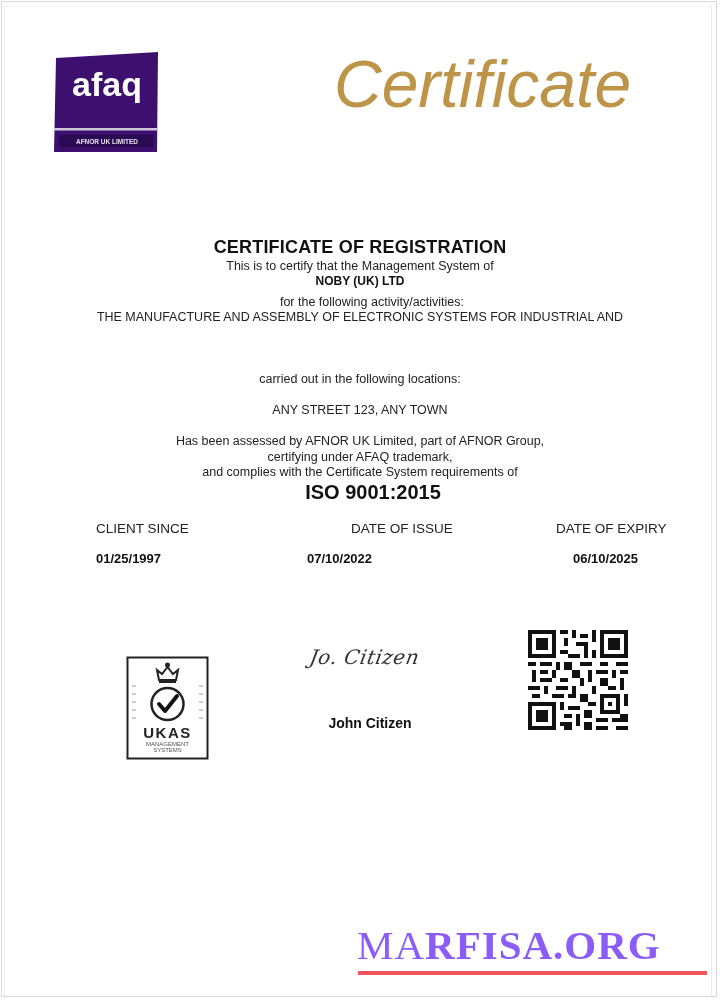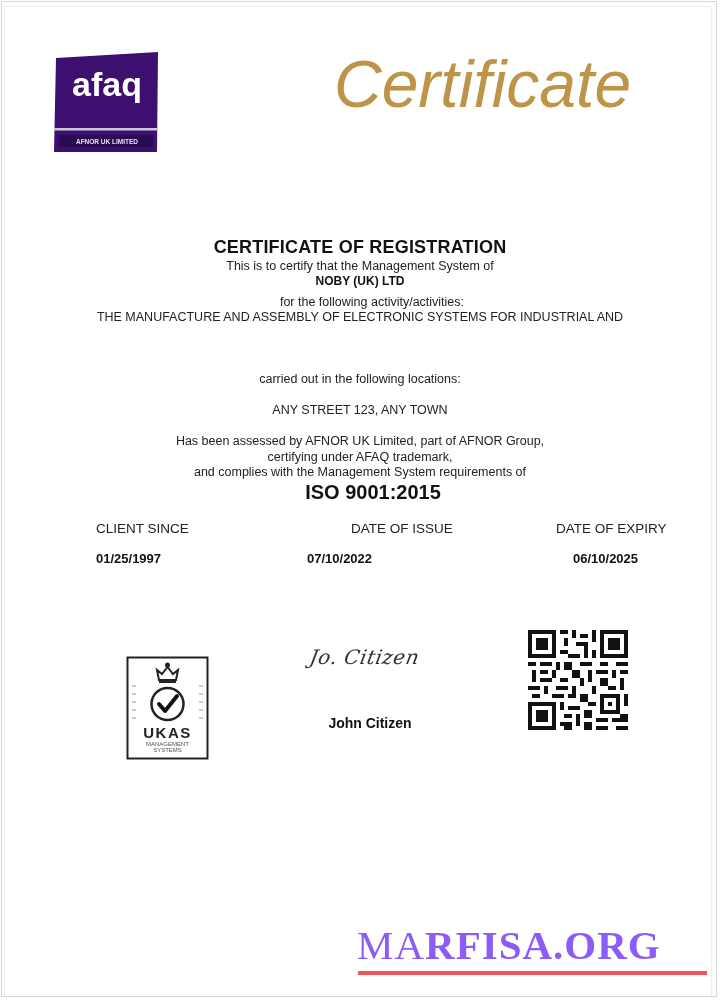--- a/index.html
+++ b/index.html
@@ -79,21 +79,21 @@
 <div class="center-block company">NOBY (UK) LTD</div>
 <div class="center-block line-sm activity-intro">for the following activity/activities:</div>
 <div class="center-block line-sm activity">
   <div>THE MANUFACTURE AND ASSEMBLY OF ELECTRONIC SYSTEMS FOR INDUSTRIAL AND</div>
 </div>
 <div class="center-block line-sm locations-intro">carried out in the following locations:</div>
 <div class="center-block line-sm location">ANY STREET 123, ANY TOWN</div>
 <div class="center-block line-sm assessed">
   <div>Has been assessed by AFNOR UK Limited, part of AFNOR Group,</div>
   <div>certifying under AFAQ trademark,</div>
-  <div>and complies with the Management System requirements of</div>
+  <div>and complies with the Certificate System requirements of</div>
 </div>
 <div class="center-block standard">ISO 9001:2015</div>
 
 <div class="date-label" style="left:96px;text-align:right;">CLIENT SINCE</div>
 <div class="date-label" style="left:307px;margin-left:44px;">DATE OF ISSUE</div>
 <div class="date-label" style="left:556px;">DATE OF EXPIRY</div>
 <div class="date-value" style="left:96px;">01/25/1997</div>
 <div class="date-value" style="left:307px;">07/10/2022</div>
 <div class="date-value" style="left:573px;">06/10/2025</div>
 

